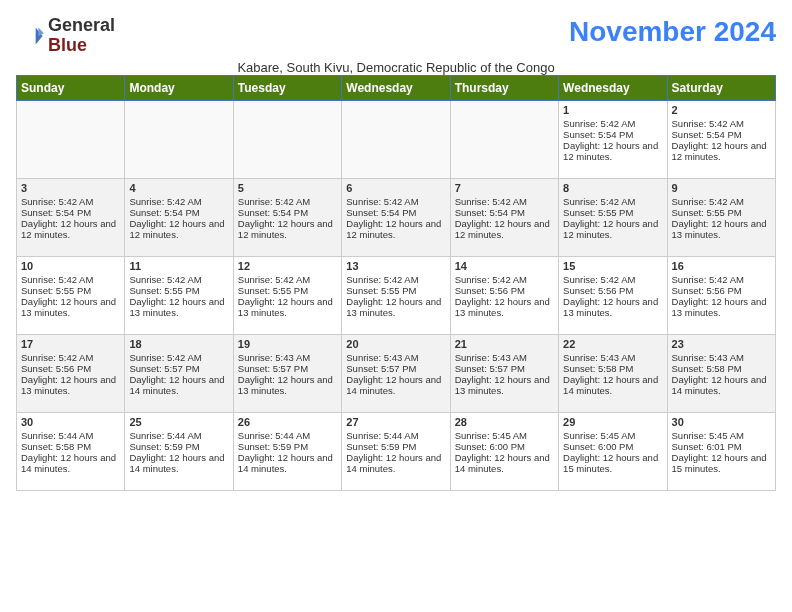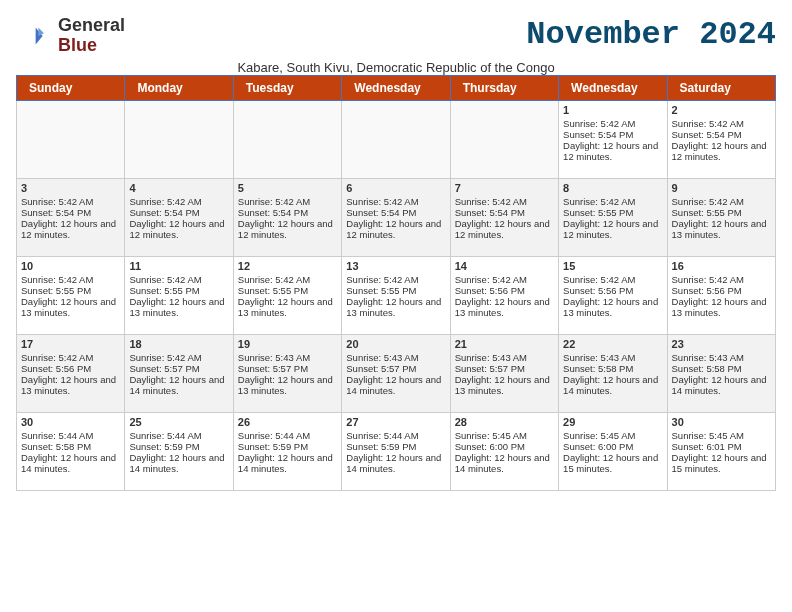--- a/index.html
+++ b/index.html
@@ -12,57 +12,56 @@
     }
     .header {
       display: flex;
       align-items: flex-start;
       justify-content: space-between;
       margin-bottom: 4px;
     }
     .logo {
       display: flex;
       align-items: center;
-      gap: 14px;
+      gap: 4px;
     }
     .logo-text {
       font-size: 18px;
       font-weight: bold;
       line-height: 1.1;
     }
     .logo-general { color: #333; }
     .logo-blue { color: #7f1d1d; }
     .logo-icon {
       width: 28px;
       height: 28px;
     }
     .title-section {
       text-align: right;
     }
     .month-title {
-      font-size: 32px;
+      font-size: 28px;
       font-weight: bold;
-      color: #0c4a6e;
-      font-family: Liberation Mono, monospace;
+      color: #3b82f6;
     }
     .subtitle {
       font-size: 13px;
       color: #333;
       text-align: center;
       margin-bottom: 0;
     }
     table {
       width: 100%;
       border-collapse: collapse;
       font-size: 10px;
     }
     thead tr th {
-      background-color: #c2410c;
+      background-color: #4d7c0f;
       color: #fff;
-      padding: 5px 12px;
+      padding: 5px 4px;
       text-align: left;
       font-size: 12px;
       font-weight: bold;
       border: 1px solid #4472c4;
     }
     tbody tr td {
       border: 1px solid #ccc;
       padding: 3px 4px;
       vertical-align: top;
       width: calc(100% / 7);

